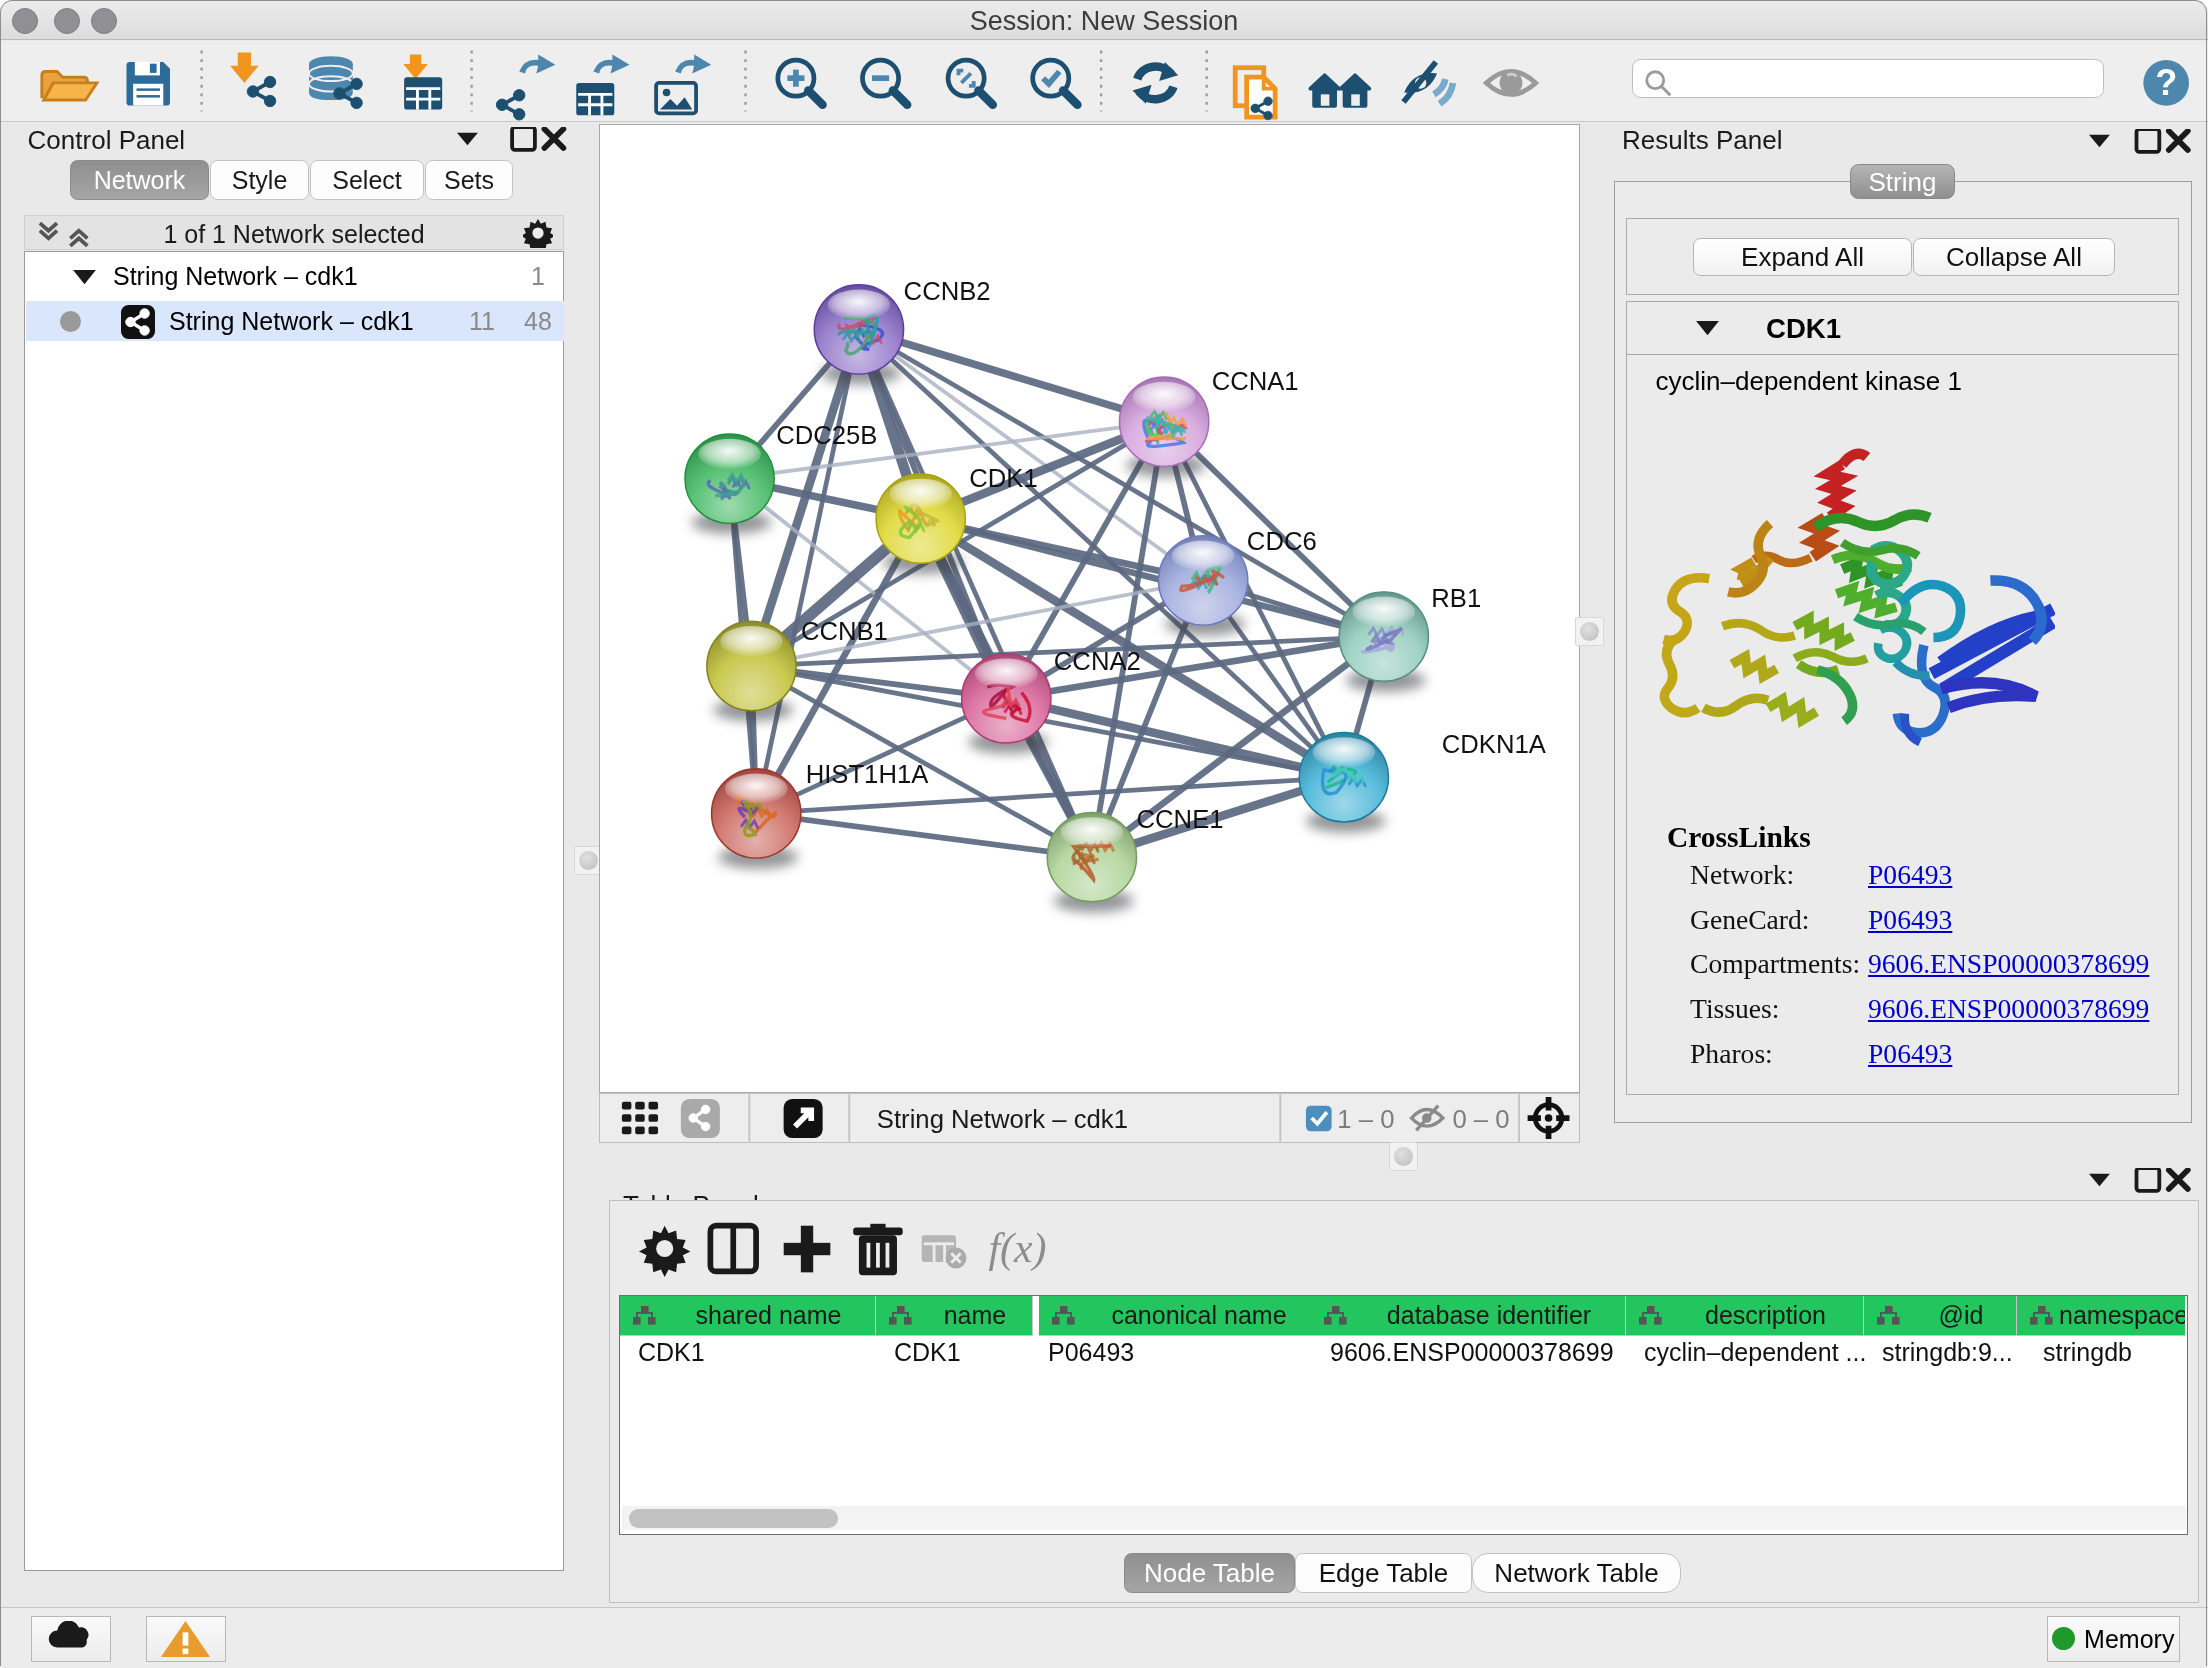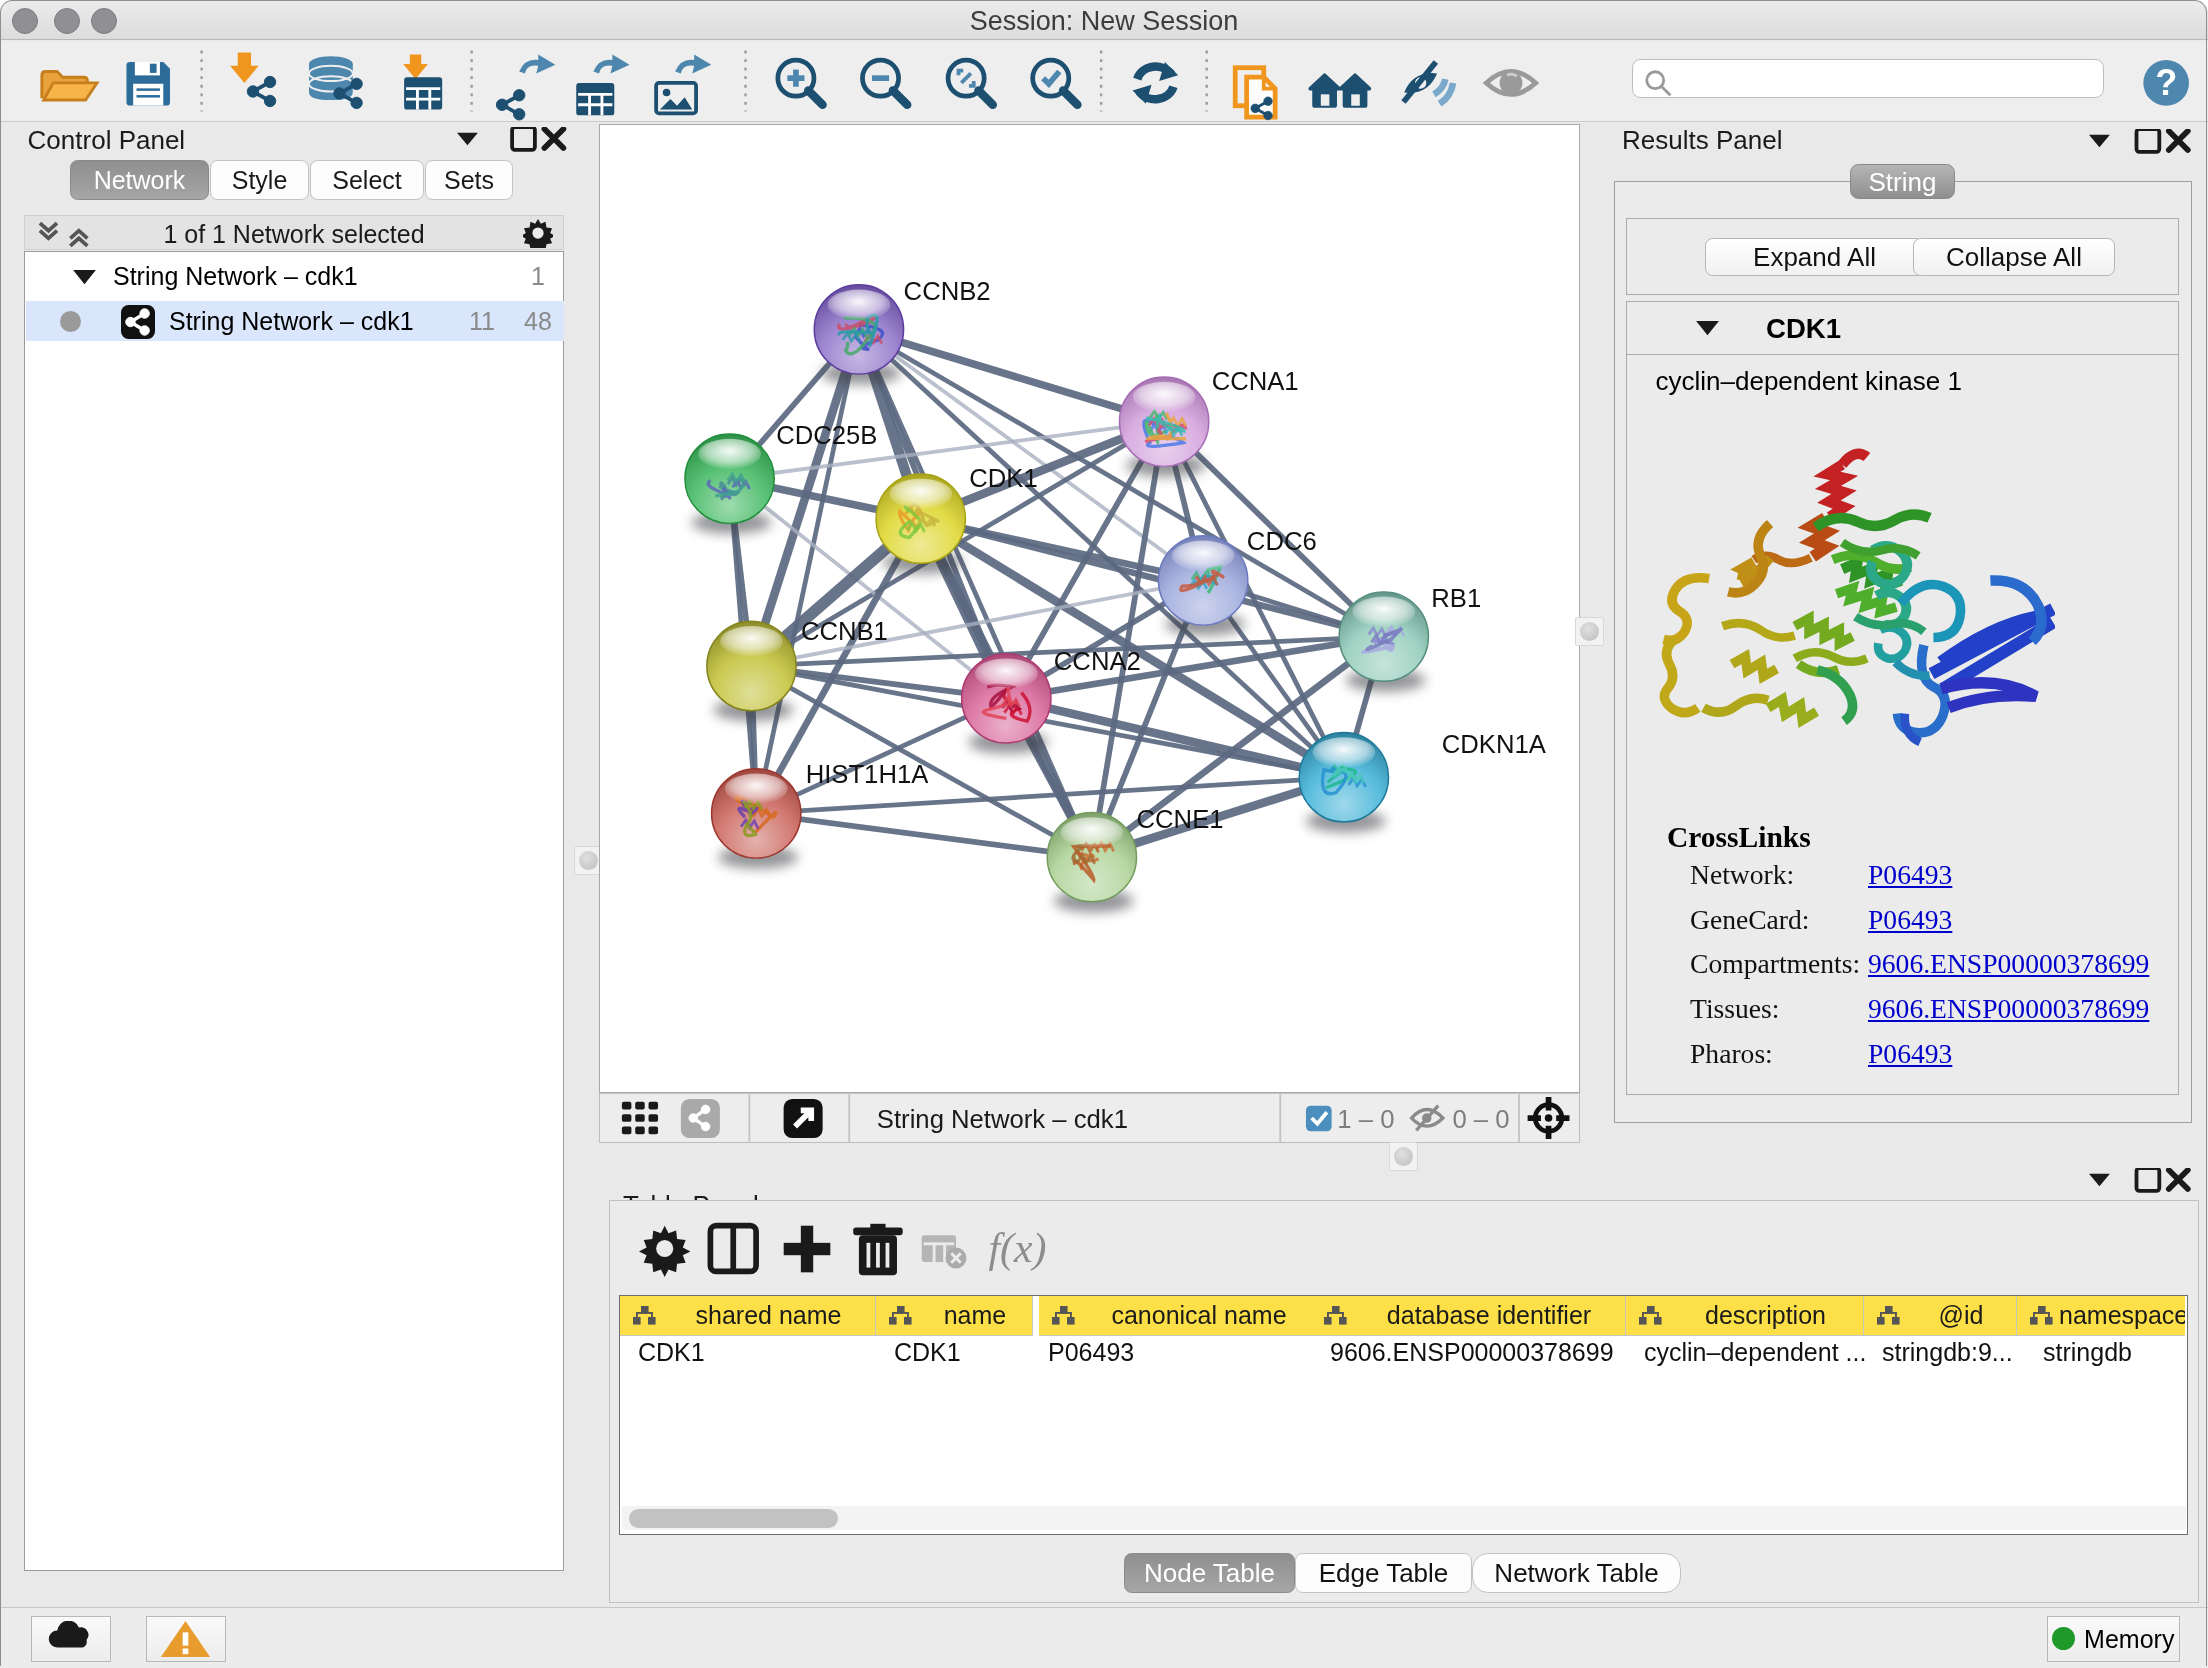--- a/index.html
+++ b/index.html
@@ -45,21 +45,21 @@
 
 
 .serif { font-family:"Liberation Serif", serif; }
 .xl-label { position:absolute; font-size:27.6px; color:#111; font-family:"Liberation Serif", serif; }
 .xl-link { position:absolute; font-size:27.6px; color:#0000cc; text-decoration:underline; font-family:"Liberation Serif", serif; }
 
 
 #tp-title { left:623px; top:1190px; }
 #tp-box { left:609px; top:1200px; width:1590px; height:403px; background:#ebebeb; border:1px solid #c0c0c0; }
 #tp-table { left:619px; top:1295px; width:1569px; height:240px; background:#ffffff; border:1.9px solid #6e6e6e; }
-.th { position:absolute; top:0; height:40px; background:#fde047; border-right:1px solid #c6c6c6; border-bottom:1px solid #c6c6c6; font-size:25px; color:#1a1a1a; text-align:center; line-height:38px; padding-left:42px; overflow:hidden; white-space:nowrap; }
+.th { position:absolute; top:0; height:40px; background:#22c55e; border-right:1px solid #c6c6c6; border-bottom:1px solid #c6c6c6; font-size:25px; color:#1a1a1a; text-align:center; line-height:38px; padding-left:42px; overflow:hidden; white-space:nowrap; }
 .th::before { content:""; position:absolute; left:13.3px; top:9.5px; width:23px; height:19px;
   background:
    linear-gradient(#555,#555) 0px 11.4px/7.6px 7.6px no-repeat,
    linear-gradient(#555,#555) 7.6px 0px/7.6px 7.6px no-repeat,
    linear-gradient(#555,#555) 15px 11.4px/7.6px 7.6px no-repeat,
    linear-gradient(#555,#555) 2.9px 7.6px/1.9px 5.7px no-repeat,
    linear-gradient(#555,#555) 18px 7.6px/1.9px 5.7px no-repeat,
    linear-gradient(#555,#555) 2.9px 6.7px/17px 1.9px no-repeat; }
 .td { position:absolute; top:40px; height:40px; font-size:25px; color:#111; }
 #tp-scroll { position:absolute; left:1.9px; top:210px; width:1564px; height:24px; background:#f3f3f3; }
@@ -611,21 +611,21 @@
     <div class="gripc"></div>
   </div>
 <div class="grip" style="left:1389px; top:1142px;">
     <div class="gripc"></div>
   </div>
 
 <div id="rp-title" class="abs ptitle">Results Panel</div>
 <div id="stringtab" class="abs">String</div>
 <div id="rp-box" class="abs"></div>
 <div id="rp-inner1" class="abs"></div>
-<div class="btn" style="left:1693px; top:238px; width:219px; height:38px; line-height:36px;margin-left:12px;">Expand All</div>
+<div class="btn" style="left:1693px; top:238px; width:219px; height:38px; line-height:36px;">Expand All</div>
 <div class="btn" style="left:1913px; top:238px; width:202px; height:38px; line-height:36px;">Collapse All</div>
 <svg class="abs" style="left:2089px;top:129px;" width="114" height="25" viewBox="0 0 120 26">
   <path d="M0,6 L22,6 L11,19 Z" fill="#1a1a1a"></path>
   <rect x="50" y="0" width="24" height="24" rx="3" fill="none" stroke="#1a1a1a" stroke-width="4"></rect>
   <path d="M84,2 L104,22 M104,2 L84,22" stroke="#1a1a1a" stroke-width="6" stroke-linecap="round"></path>
 </svg>
 <div id="rp-cdk1-head" class="abs">
   <svg style="position:absolute;left:67px;top:17px;" width="27" height="19" viewBox="0 0 28 20">
       <path d="M2,2 L26,2 L14,17 Z" fill="#1a1a1a"></path>
     </svg>

